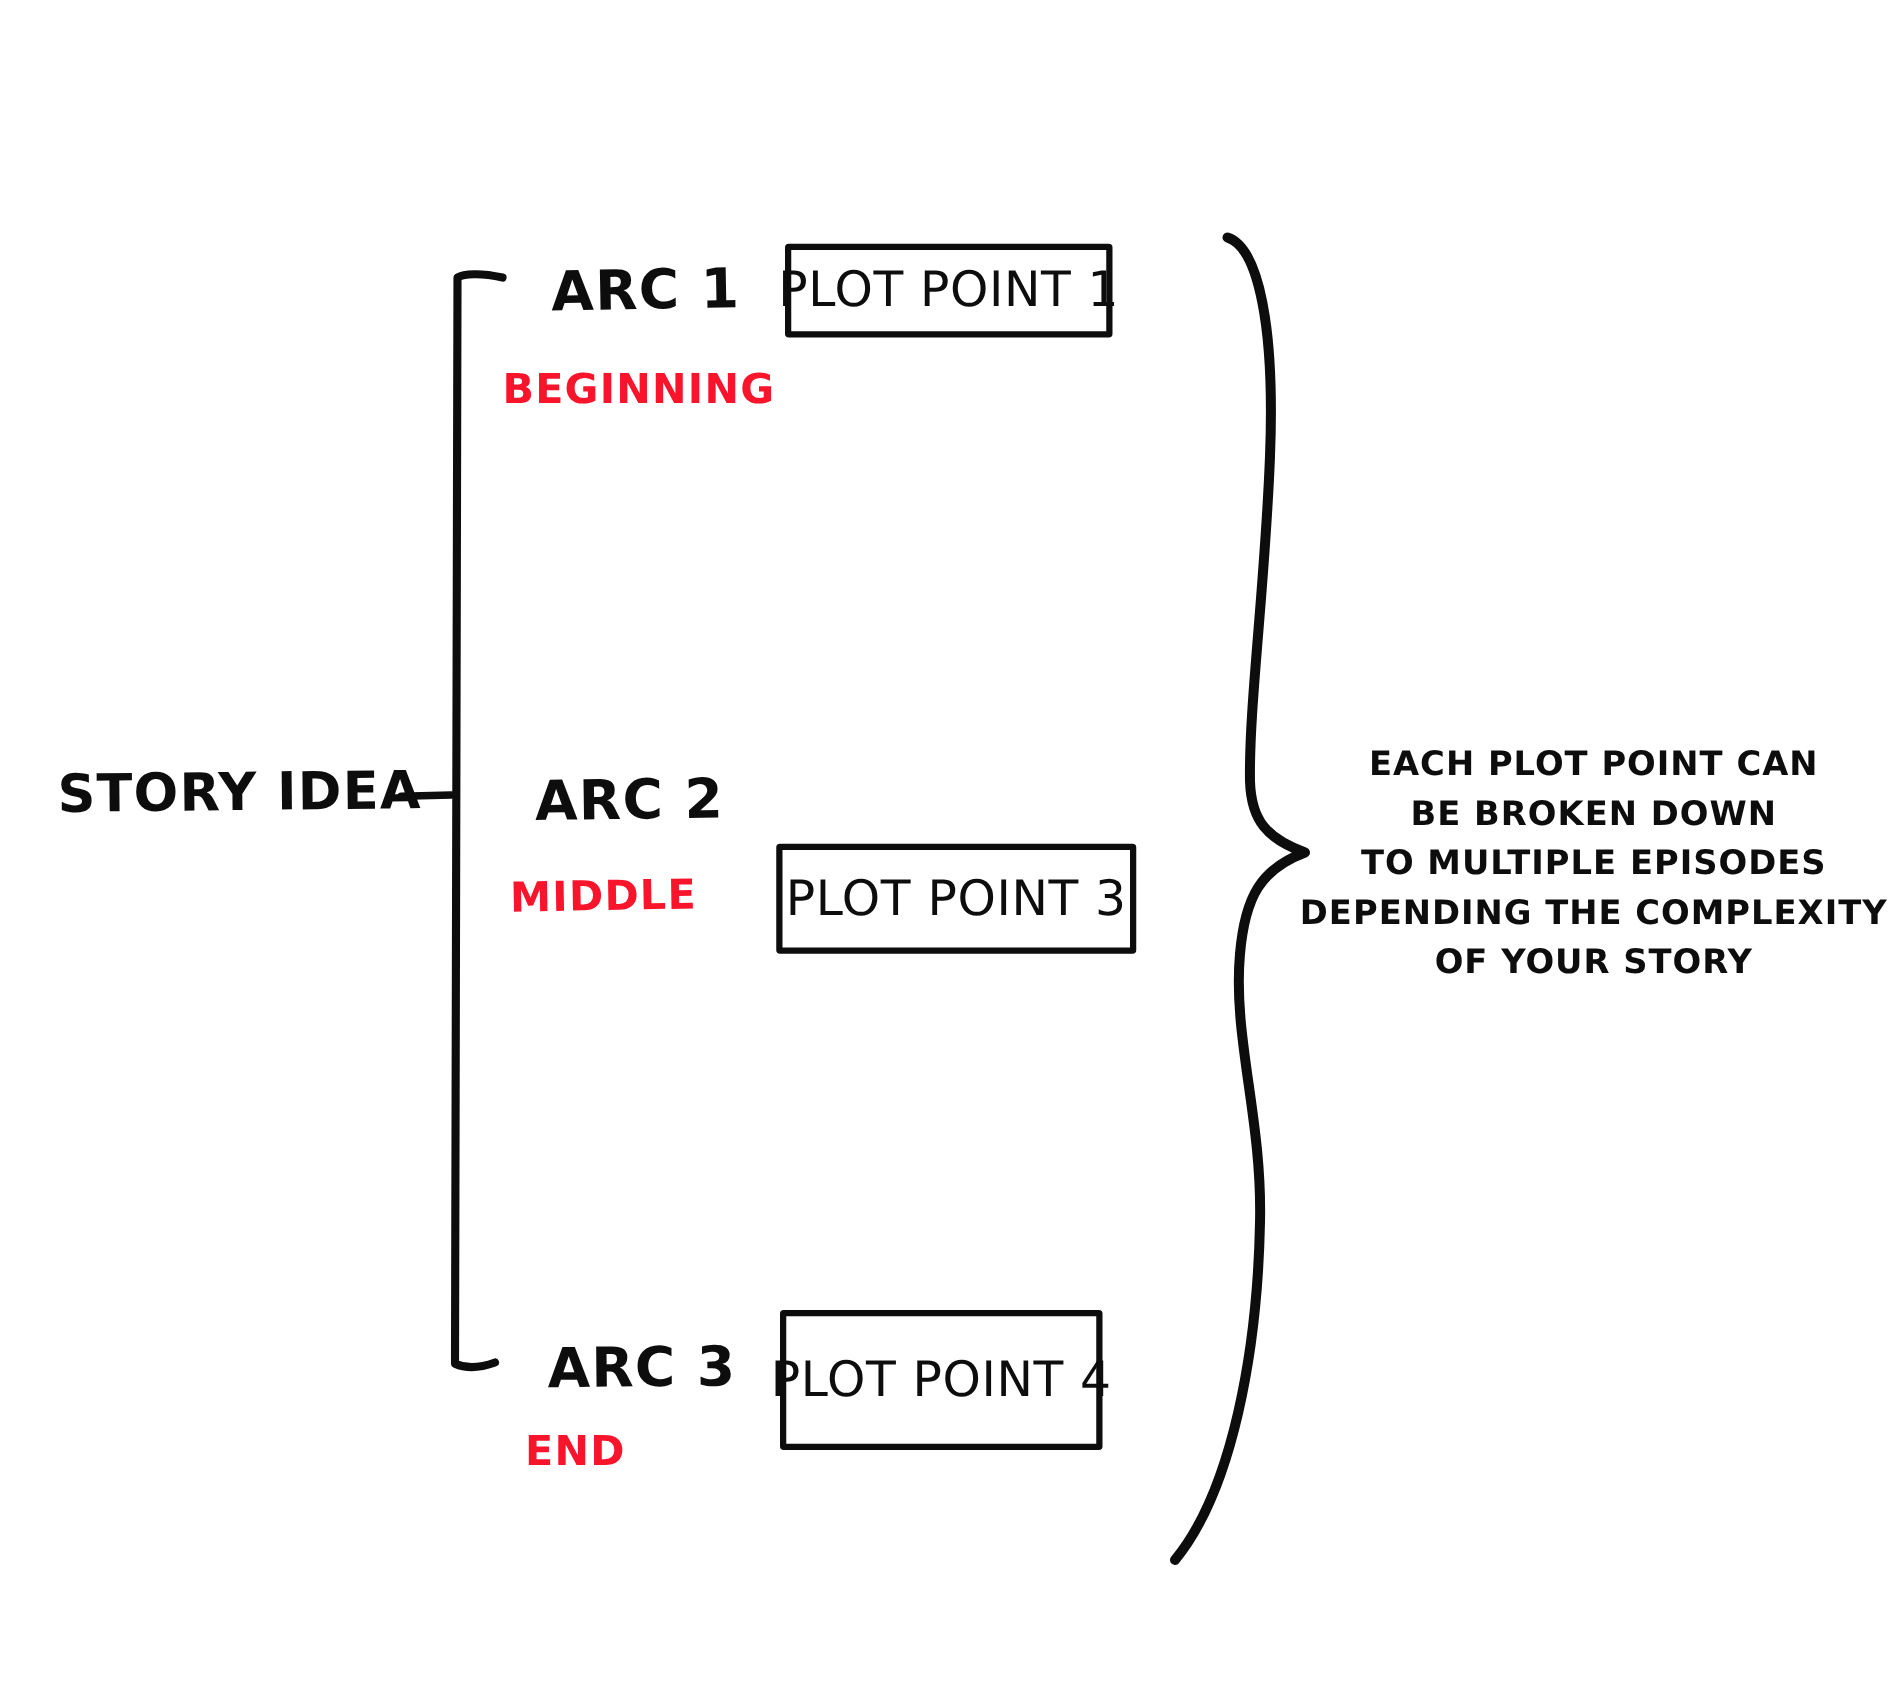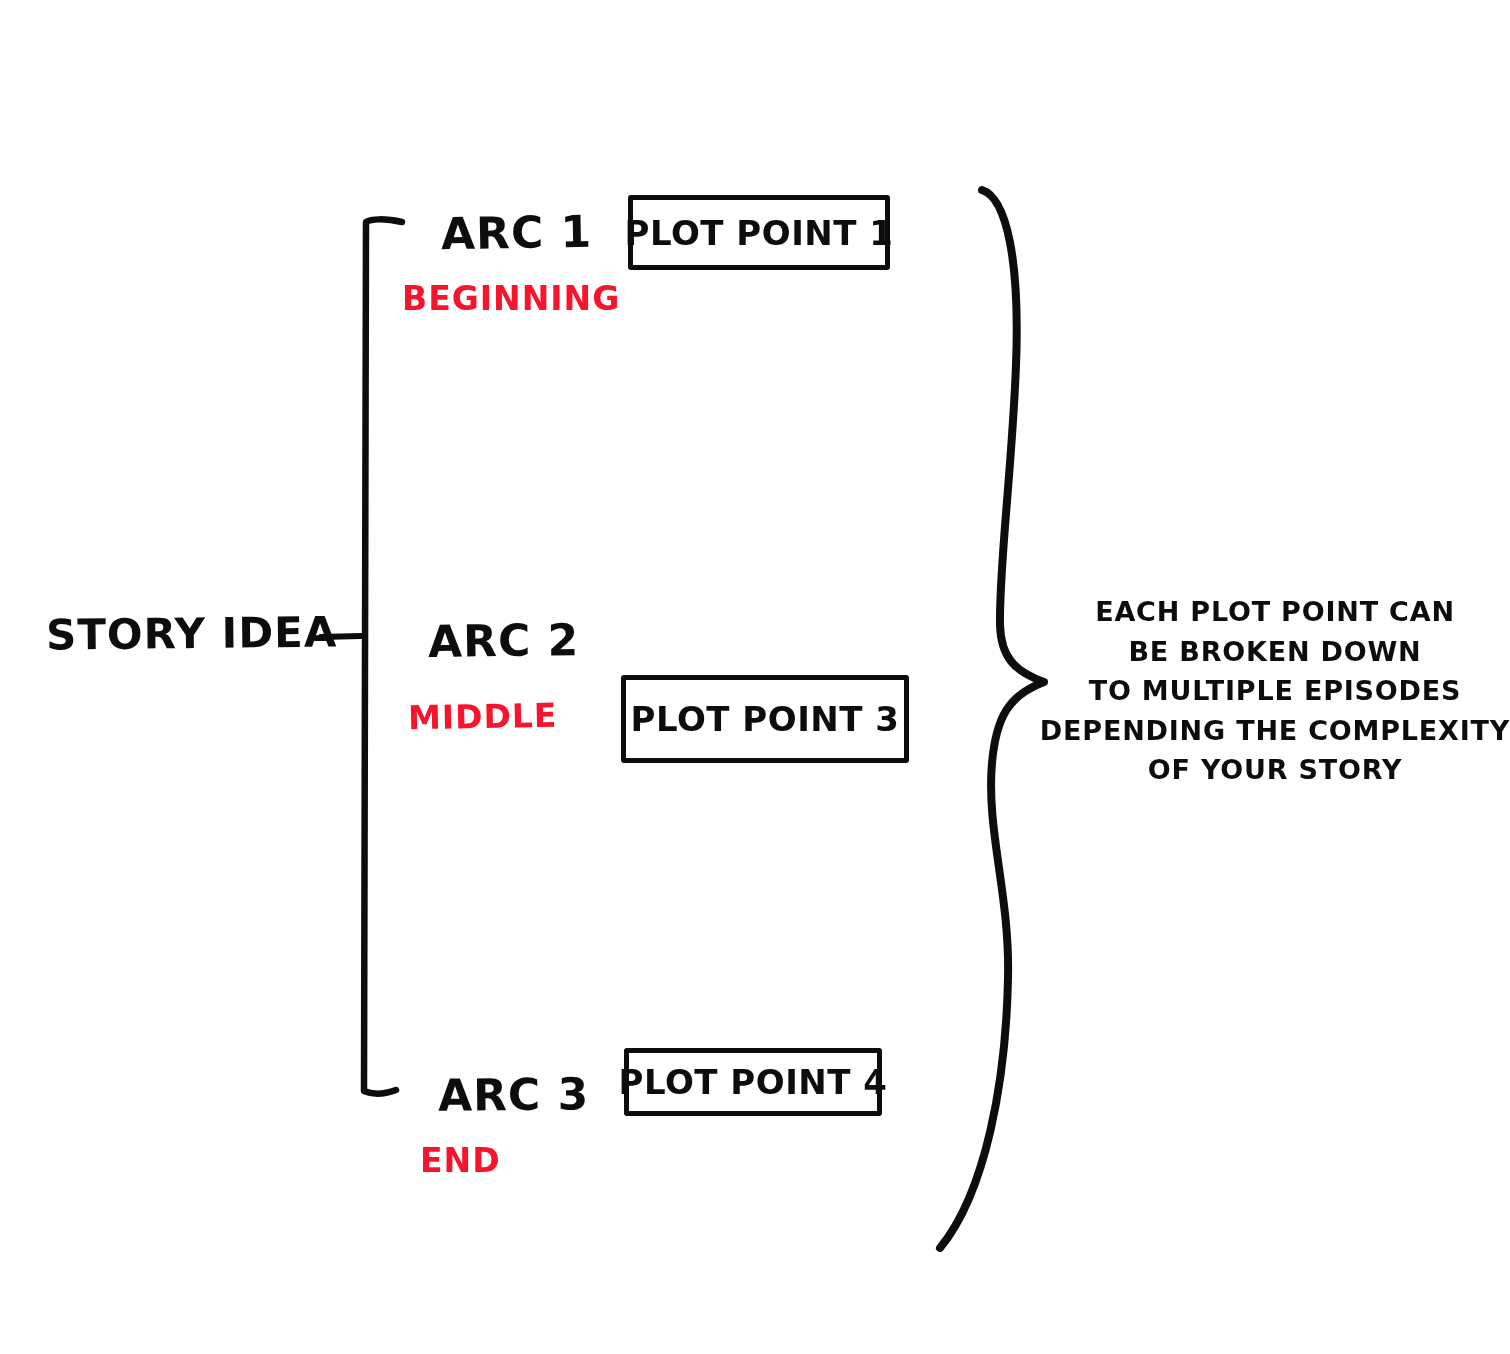--- a/index.html
+++ b/index.html
@@ -39,42 +39,42 @@
     line-height: 50px;
   }
   .arc-1 { left: 441px; top: 208px; transform: rotate(-1deg); }
   .arc-2 { left: 428px; top: 616px; transform: rotate(-0.8deg); }
   .arc-3 { left: 438px; top: 1070px; transform: rotate(-0.6deg); }
   .stage-label {
     font-size: 33px;
     line-height: 38px;
     color: var(--stage, #f8142b);
   }
-  .stage-1 { left: 402px; top: 280px; }
+  .stage-1 { left: 402px; top: 292px; }
   .stage-2 { left: 408px; top: 698px; transform: rotate(-1deg); }
   .stage-3 { left: 420px; top: 1142px; }
   .pp-box {
     box-sizing: border-box;
     border: 5px solid var(--ink, #0d0d0d);
     border-radius: 3px;
     display: flex;
     align-items: center;
     justify-content: center;
     background: #ffffff;
   }
   .pp-text {
-    font-weight: bold;
-    font-size: 34px;
+    font-weight: normal;
+    font-size: 39px;
     letter-spacing: 0.5px;
     white-space: nowrap;
   }
   .pp-1 { left: 628px; top: 195px; width: 262px; height: 75px; }
   .pp-2 { left: 622px; top: 556px; width: 263px; height: 83px; }
   .pp-3 { left: 621px; top: 675px; width: 288px; height: 88px; }
-  .pp-4 { left: 624px; top: 1048px; width: 258px; height: 68px; }
+  .pp-4 { left: 624px; top: 1048px; width: 258px; height: 112px; }
   .annotation {
     left: 1038px; top: 592px;
     width: 474px;
     text-align: center;
     font-weight: bold;
     font-size: 27px;
     line-height: 39.5px;
     letter-spacing: 0.8px;
     color: var(--ink, #0d0d0d);
   }

